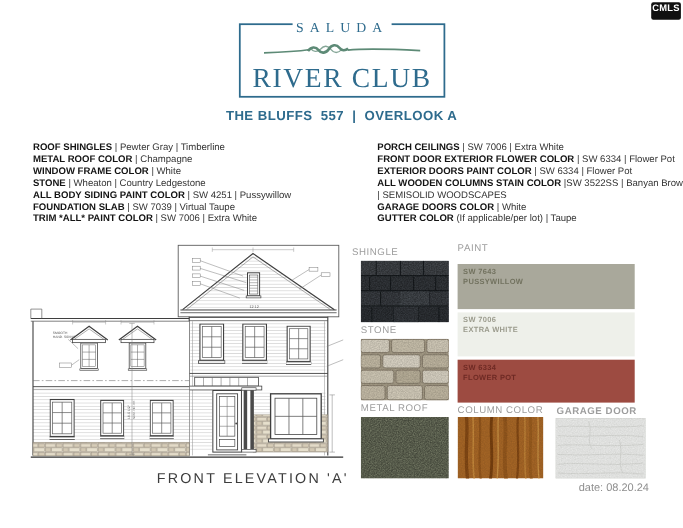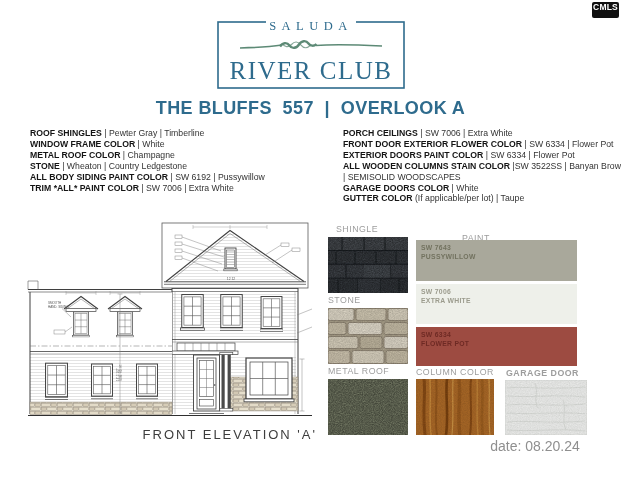--- a/index.html
+++ b/index.html
@@ -6,40 +6,40 @@
   .page{position:relative;width:621px;height:480px;background:#ffffff;overflow:hidden;
         font-family:"Liberation Sans",sans-serif;}
   
   .cmls{position:absolute;left:592px;top:2px;width:27px;height:16px;background:#101010;
         border-radius:2px;color:#fff;font-size:8.5px;font-weight:bold;display:flex;
         align-items:flex-start;justify-content:center;letter-spacing:0.2px;}
   
   .logo{position:absolute;left:216px;top:13px;}
   
   .title{position:absolute;left:0;top:98px;width:621px;text-align:center;
-         font-size:18px;font-weight:bold;letter-spacing:0.4px;color:#2e6b8d;white-space:pre;}
+         font-size:12px;font-weight:bold;letter-spacing:0.4px;color:#2e6b8d;white-space:pre;}
   
   .specs{position:absolute;top:128px;font-size:8.7px;line-height:10.9px;color:#333;}
   .specs.left{left:30px;width:292px;}
   .specs.right{left:330px;width:284px;margin-left:13px;}
   .spec-row b{color:#141414;}
   
   .elev{position:absolute;left:25px;top:219px;}
   .elev-caption{position:absolute;left:25px;top:427px;width:292px;text-align:right;
         font-size:13px;letter-spacing:2px;color:#3d3d3d;}
   
   .sw-label{position:absolute;font-size:8.8px;color:#9d9d9d;letter-spacing:0.5px;}
   .tex{position:absolute;}
   .chip{position:absolute;left:416px;width:161px;box-sizing:border-box;padding:4px 0 0 5px;
         font-size:6.8px;font-weight:bold;line-height:8.5px;letter-spacing:0.3px;}
   .chip-pussywillow{top:240px;height:41px;background:#a9a89b;color:#72725f;}
   .chip-extrawhite{top:284px;height:40px;background:#eef0ea;color:#9b9b8d;}
   .chip-flowerpot{top:327px;height:39px;background:#9d4b41;color:#6e2a24;}
-  .date{position:absolute;left:480px;top:438px;width:110px;text-align:center;
-        font-size:14px;color:#8f8f8f;}
+  .date{position:absolute;left:480px;top:438px;width:110px;text-align:right;
+        font-size:10px;color:#8f8f8f;}
   svg text{font-family:"Liberation Sans",sans-serif;}
   svg .serif{font-family:"Liberation Serif",serif;}
 </style>
 </head>
 <body>
 
 <div class="page">
 
   <div class="cmls">
     <span>CMLS</span>
@@ -55,24 +55,25 @@
       <path d="M66,30.5 c2.5,3.8 6.5,4.2 9.5,1 c3,-3.4 6.5,-3.4 9.5,0.6 c2.8,3.6 6.5,3.4 9.5,0" stroke-width="1.2" stroke-opacity="0.75"></path>
       <path d="M100,32.5 C118,31 142,31.8 166,33" stroke-width="1.6"></path>
     </g>
     <text x="95" y="66" text-anchor="middle" class="serif" font-size="25" letter-spacing="1.5" fill="#2e6b8d">RIVER CLUB</text>
   </svg>
 
   <div class="title">THE BLUFFS  557  |  OVERLOOK A</div>
 
   <div class="specs left">
     <div class="spec-row"><b>ROOF SHINGLES</b><span> | Pewter Gray | Timberline</span></div>
+    <div class="spec-row"><b>METAL ROOF COLOR</b><span> | Champagne</span></div>
     <div class="spec-row"><b>WINDOW FRAME COLOR</b><span> | White</span></div>
-    <div class="spec-row"><b>METAL ROOF COLOR</b><span> | Champagne</span></div>
     <div class="spec-row"><b>STONE</b><span> | Wheaton | Country Ledgestone</span></div>
-    <div class="spec-row"><b>ALL BODY SIDING PAINT COLOR</b><span> | SW 6192 | Pussywillow</span></div>
+    <div class="spec-row"><b>ALL BODY SIDING PAINT COLOR</b><span> | SW 4251 | Pussywillow</span></div>
+    <div class="spec-row"><b>FOUNDATION SLAB</b><span> | SW 7039 | Virtual Taupe</span></div>
     <div class="spec-row"><b>TRIM *ALL* PAINT COLOR</b><span> | SW 7006 | Extra White</span></div>
   </div>
   <div class="specs right">
     <div class="spec-row"><b>PORCH CEILINGS</b><span> | SW 7006 | Extra White</span></div>
     <div class="spec-row"><b>FRONT DOOR EXTERIOR FLOWER COLOR</b><span> | SW 6334 | Flower Pot</span></div>
     <div class="spec-row"><b>EXTERIOR DOORS PAINT COLOR</b><span> | SW 6334 | Flower Pot</span></div>
     <div class="spec-row"><b>ALL WOODEN COLUMNS STAIN COLOR</b><span> |SW 3522SS | Banyan Brown | SEMISOLID WOODSCAPES</span></div>
     <div class="spec-row"><b>GARAGE DOORS COLOR</b><span> | White</span></div>
     <div class="spec-row"><b>GUTTER COLOR</b><span> (If applicable/per lot) | Taupe</span></div>
   </div>
@@ -277,22 +278,22 @@
       <line x1="92.5" y1="75" x2="97.5" y2="75" stroke="#808080" stroke-width="0.45"></line>
       <line x1="92.5" y1="194" x2="97.5" y2="194" stroke="#808080" stroke-width="0.45"></line>
       <text transform="translate(93.6,162) rotate(-90)" font-size="3" fill="#555">16'-5 1/2"</text>
       <text transform="translate(97.4,162) rotate(-90)" font-size="2.7" fill="#777">NOM. HD. HT.</text>
     </g>
 
     <line x1="3" y1="196.5" x2="287" y2="196.5" stroke="#2f2f2f" stroke-width="1.2"></line>
   </svg>
   <div class="elev-caption">FRONT ELEVATION 'A'</div>
 
-  <div class="sw-label" style="left:336px;top:224px;">SHINGLE</div>
-  <div class="sw-label" style="left:416px;top:233px;margin-left:46px;">PAINT</div>
+  <div class="sw-label" style="left:320px;top:224px;">SHINGLE</div>
+  <div class="sw-label" style="left:416px;top:220px;">PAINT</div>
   <div class="sw-label" style="left:328px;top:295px;">STONE</div>
   <div class="sw-label" style="left:328px;top:366px;">METAL ROOF</div>
   <div class="sw-label" style="left:416px;top:367px;">COLUMN COLOR</div>
   <div class="sw-label" style="left:506px;top:368px;font-weight:bold;">GARAGE DOOR</div>
 
   <svg class="tex" style="left:328px;top:237px;" width="80" height="56" viewBox="0 0 80 56">
     <defs>
       <filter id="grain">
           <feTurbulence type="fractalNoise" baseFrequency="0.9" numOctaves="2"></feTurbulence>
         <feColorMatrix type="luminanceToAlpha"></feColorMatrix>

